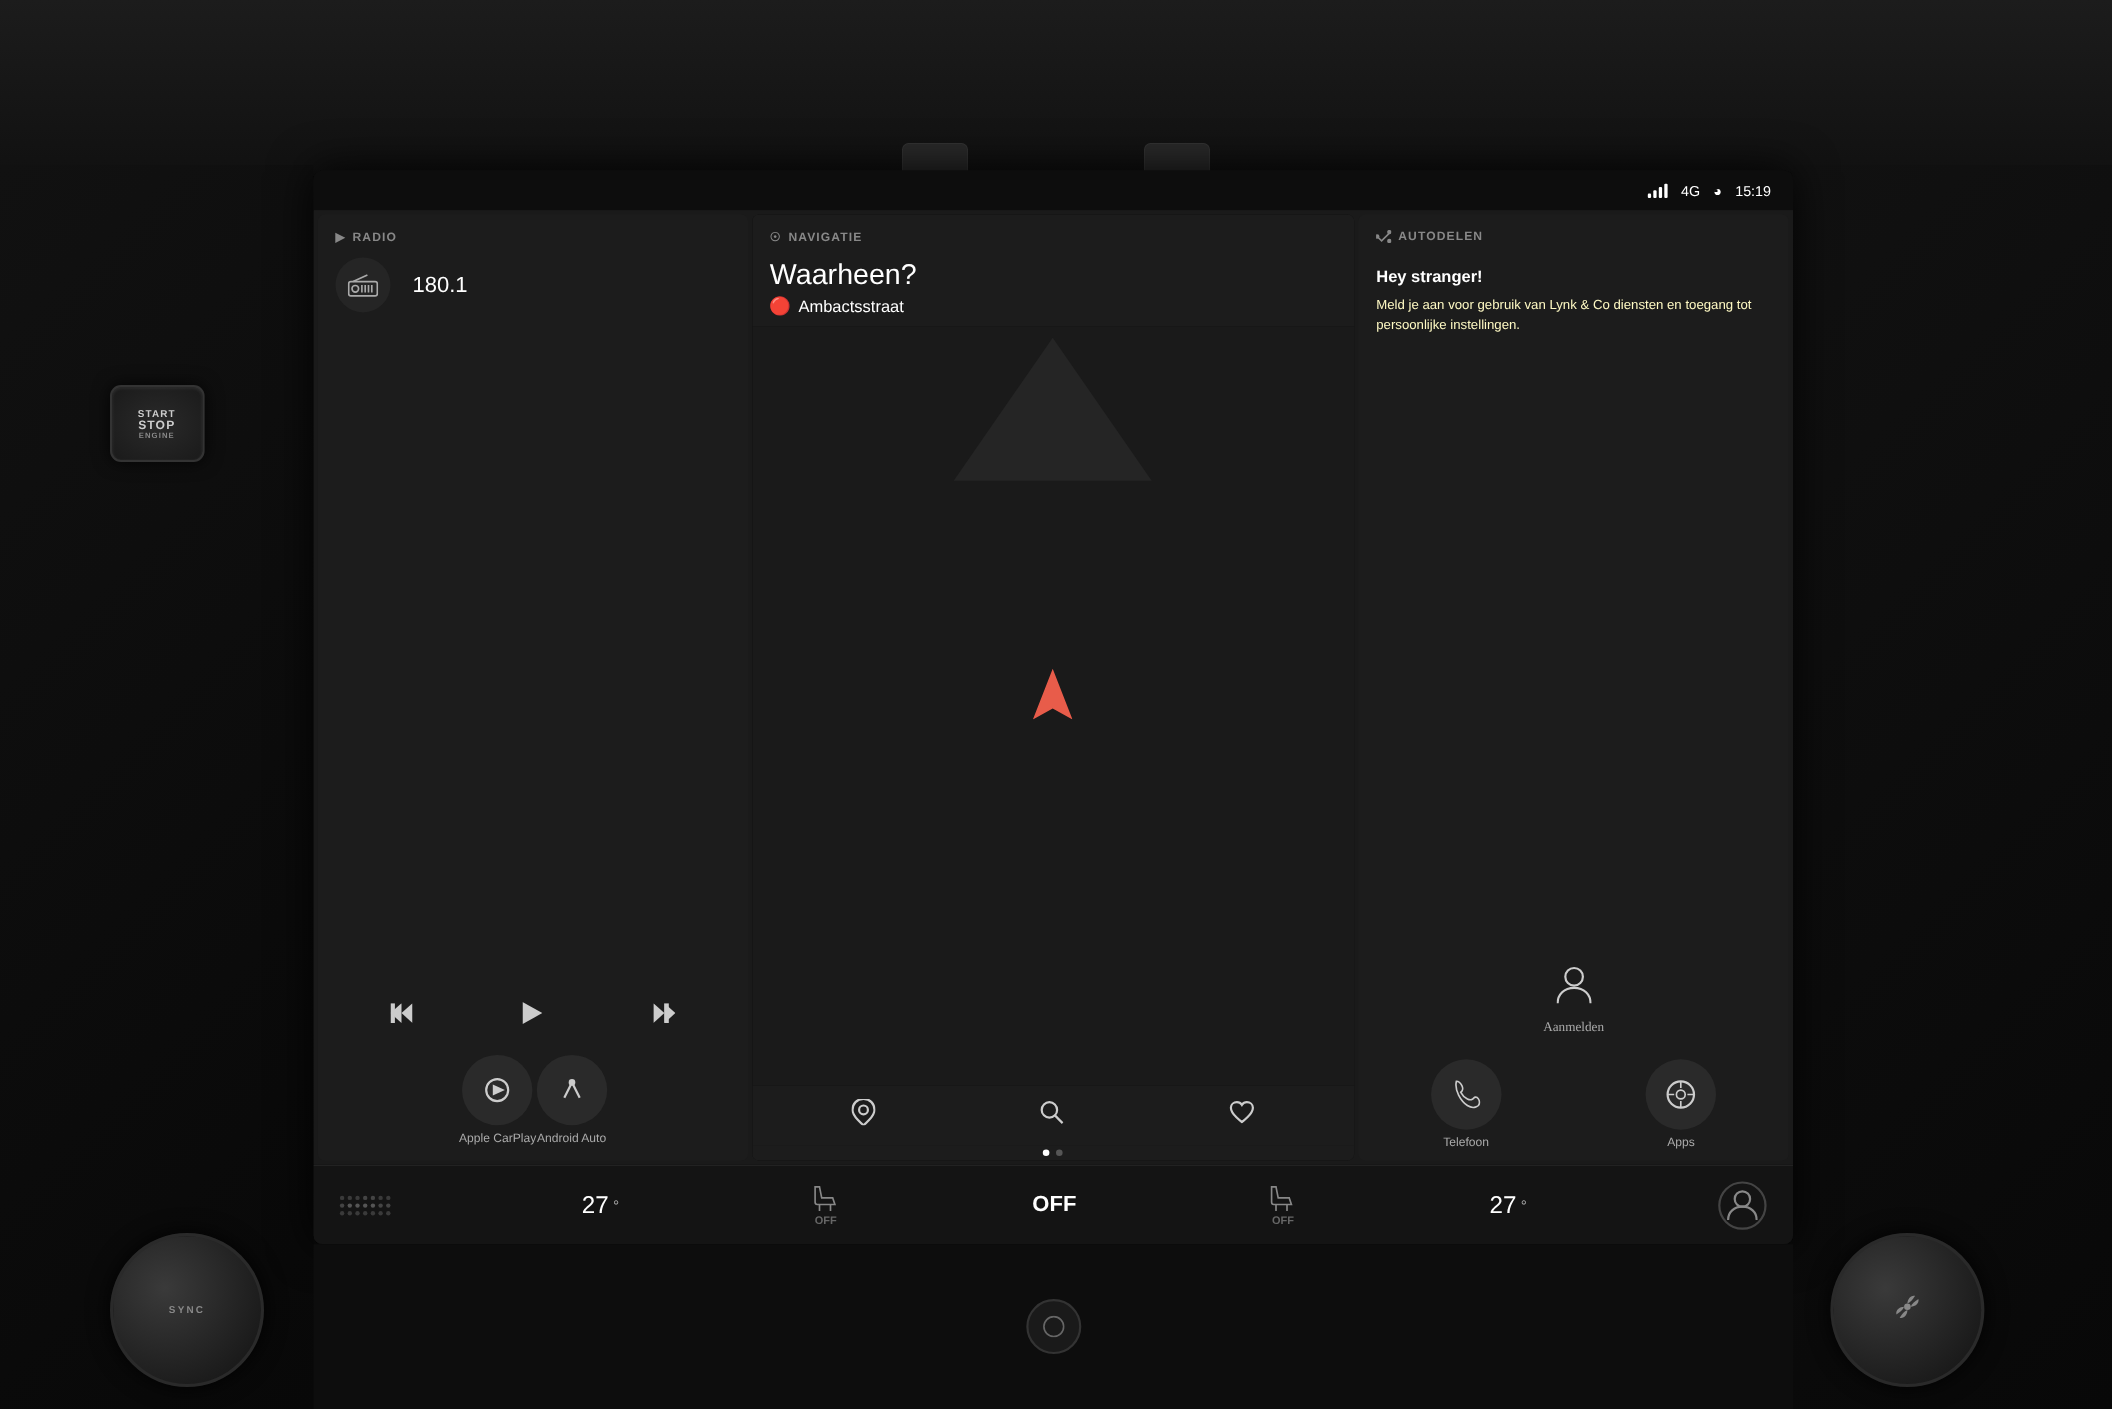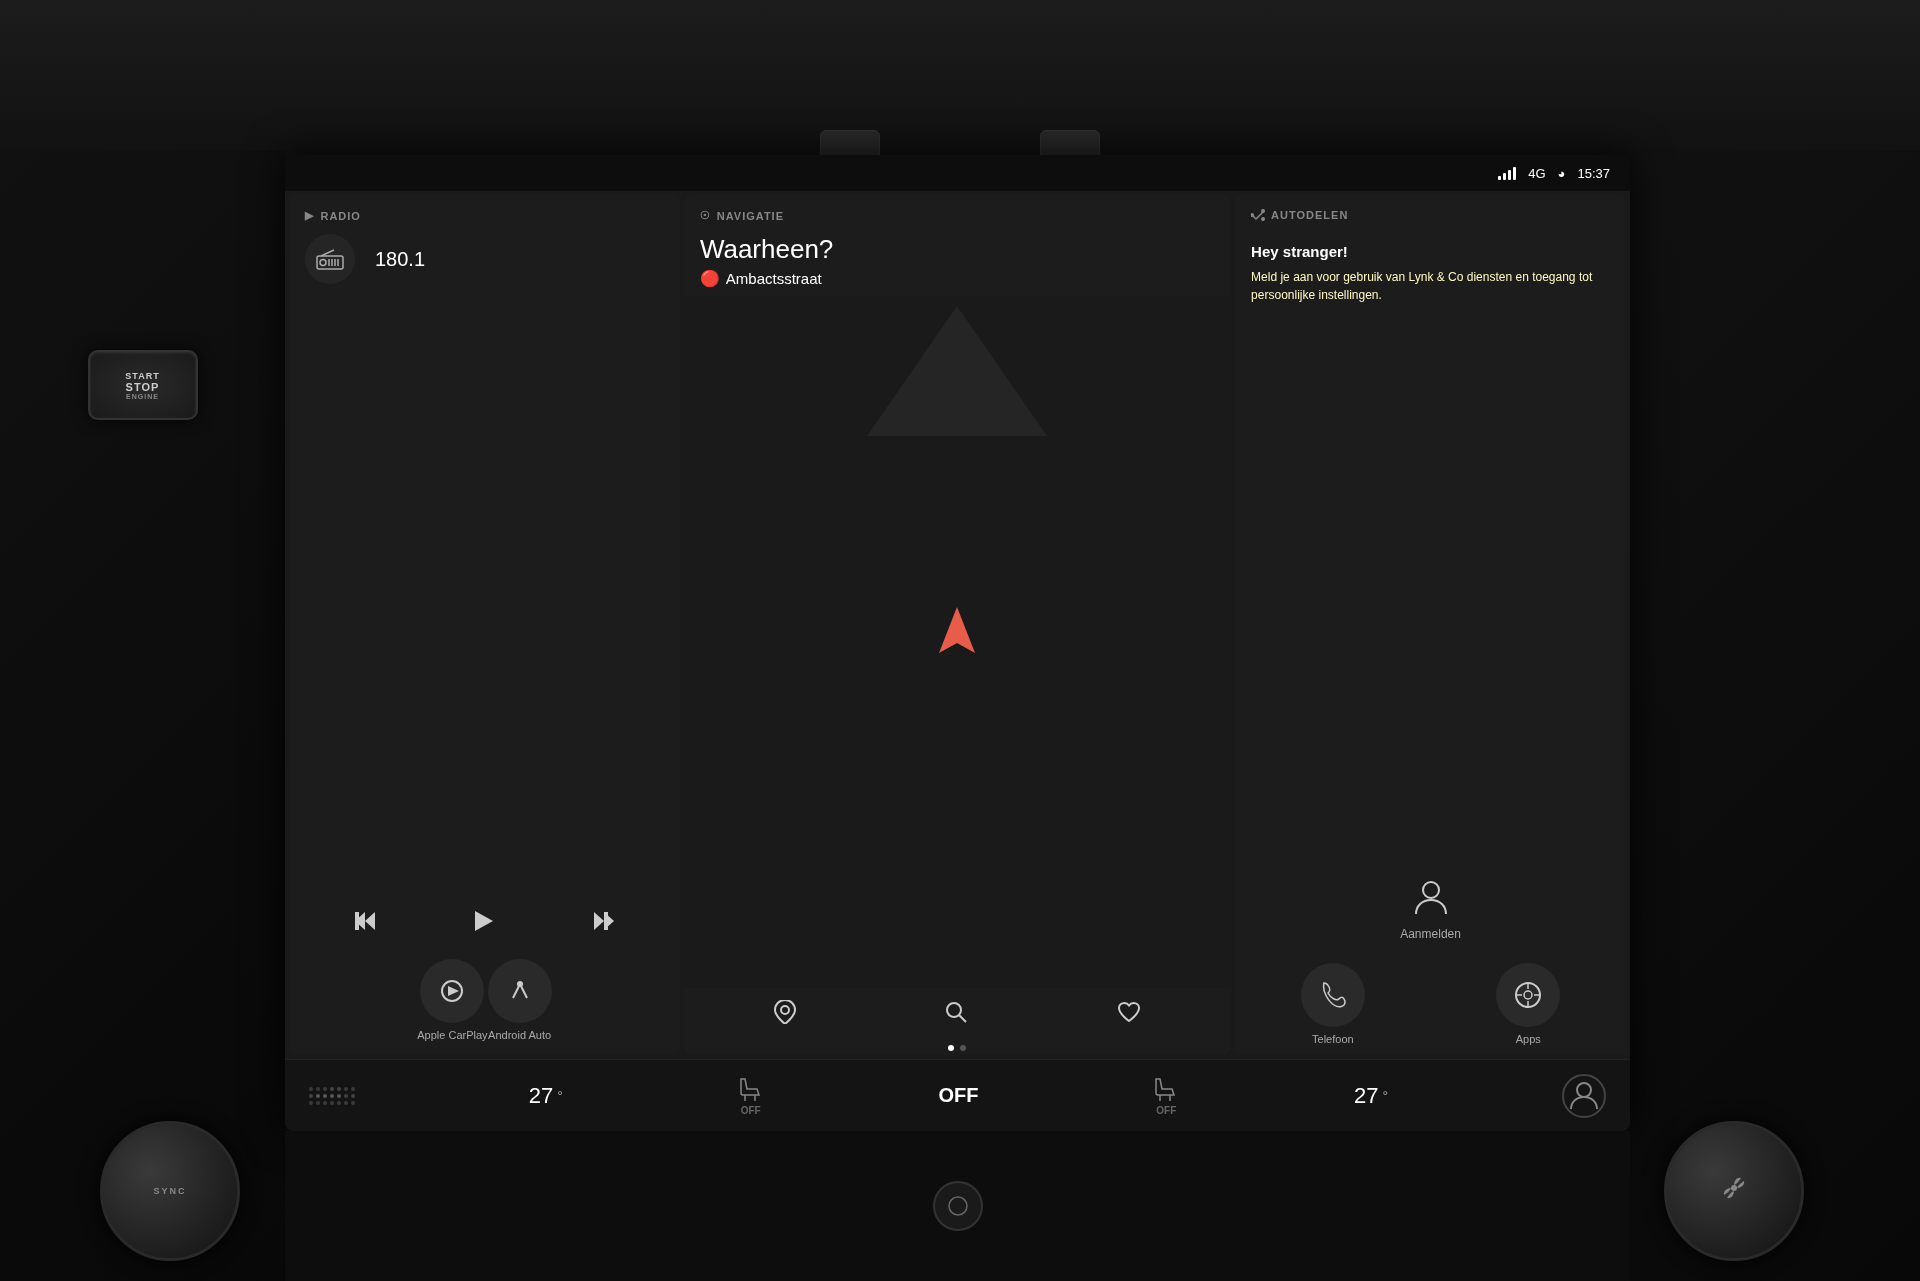--- a/index.html
+++ b/index.html
@@ -55,21 +55,21 @@
       bottom: 0;
       background: linear-gradient(135deg, #111 0%, #080808 100%);
       display: flex;
       flex-direction: column;
       align-items: center;
       justify-content: flex-start;
       padding-top: 200px;
     }
 
     .start-stop-btn {
-      width: 110px;
+      width: 86px;
       height: 70px;
       background: radial-gradient(ellipse, #2a2a2a 0%, #1a1a1a 100%);
       border: 2px solid #333;
       border-radius: 10px;
       display: flex;
       flex-direction: column;
       align-items: center;
       justify-content: center;
       color: #ccc;
       font-size: 10px;
@@ -375,20 +375,21 @@
       line-height: 1.5;
     }
 
     .auto-login {
       display: flex;
       flex-direction: column;
       align-items: center;
       gap: 4px;
       padding: 12px 16px;
       cursor: pointer;
+      font-family: Liberation Serif, serif;
     }
 
     .auto-login-icon {
       color: #ccc;
       font-size: 28px;
     }
 
     .auto-login-label {
       color: #aaa;
       font-size: 12px;
@@ -553,21 +554,21 @@
 
     <div class="status-bar">
       <div class="signal-icon">
         <div class="signal-bar" style="height:4px"></div>
         <div class="signal-bar" style="height:7px"></div>
         <div class="signal-bar" style="height:10px"></div>
         <div class="signal-bar" style="height:13px"></div>
       </div>
       <span class="status-text">4G</span>
       <span class="bt-icon">◕</span>
-      <span class="status-text">15:37</span>
+      <span class="status-text">15:19</span>
     </div>
 
     <div class="main-content">
 
       <div class="widget radio-widget">
         <div class="widget-label">
           <span>▶</span>
           <span>RADIO</span>
         </div>
         <div class="radio-main">

